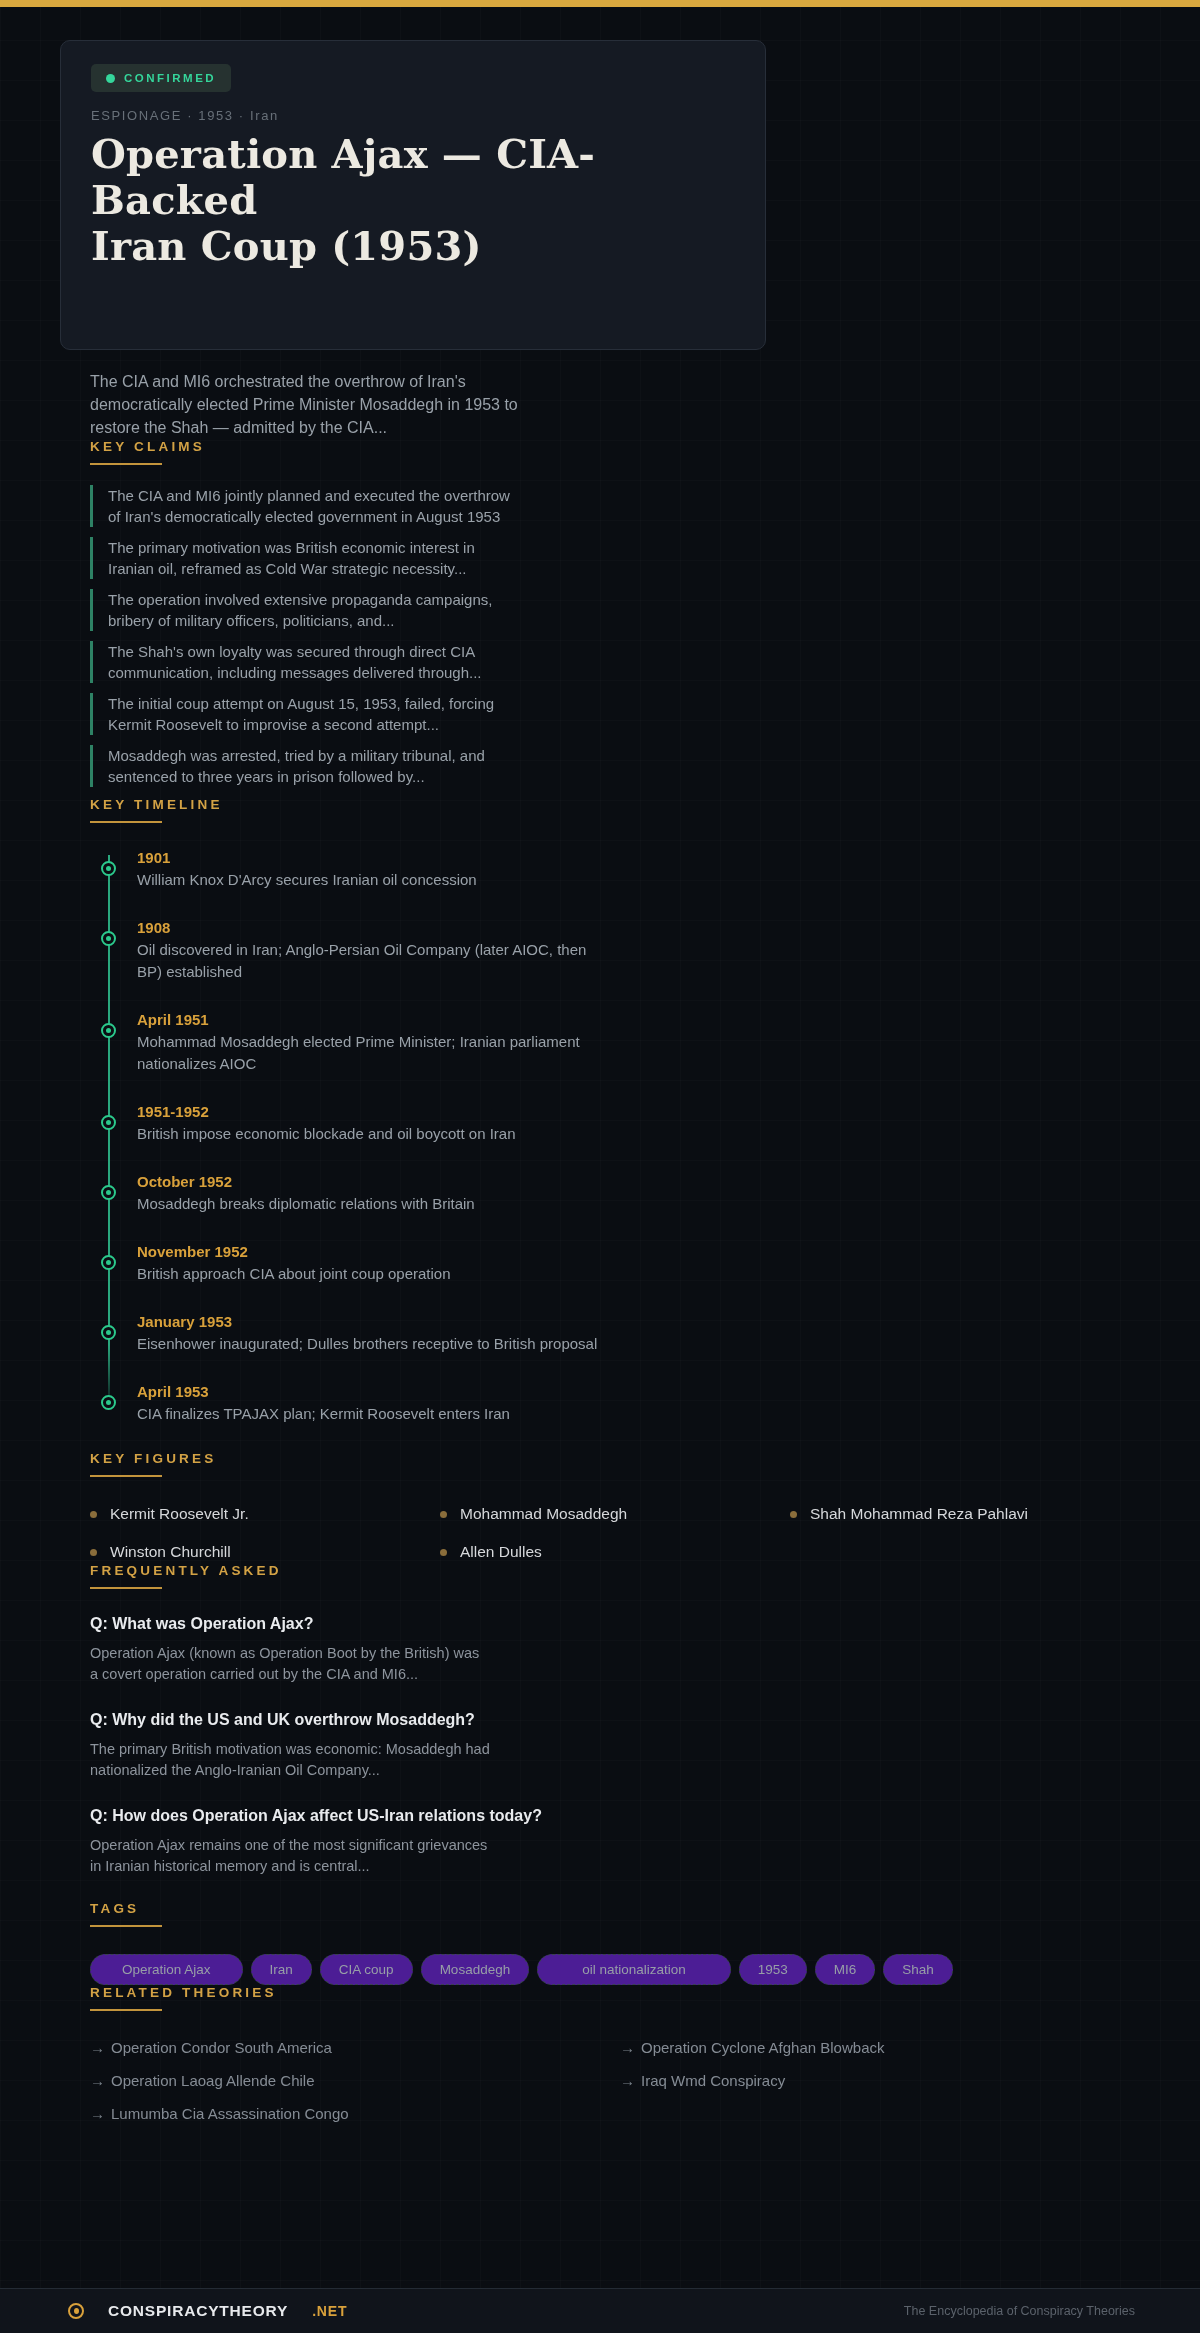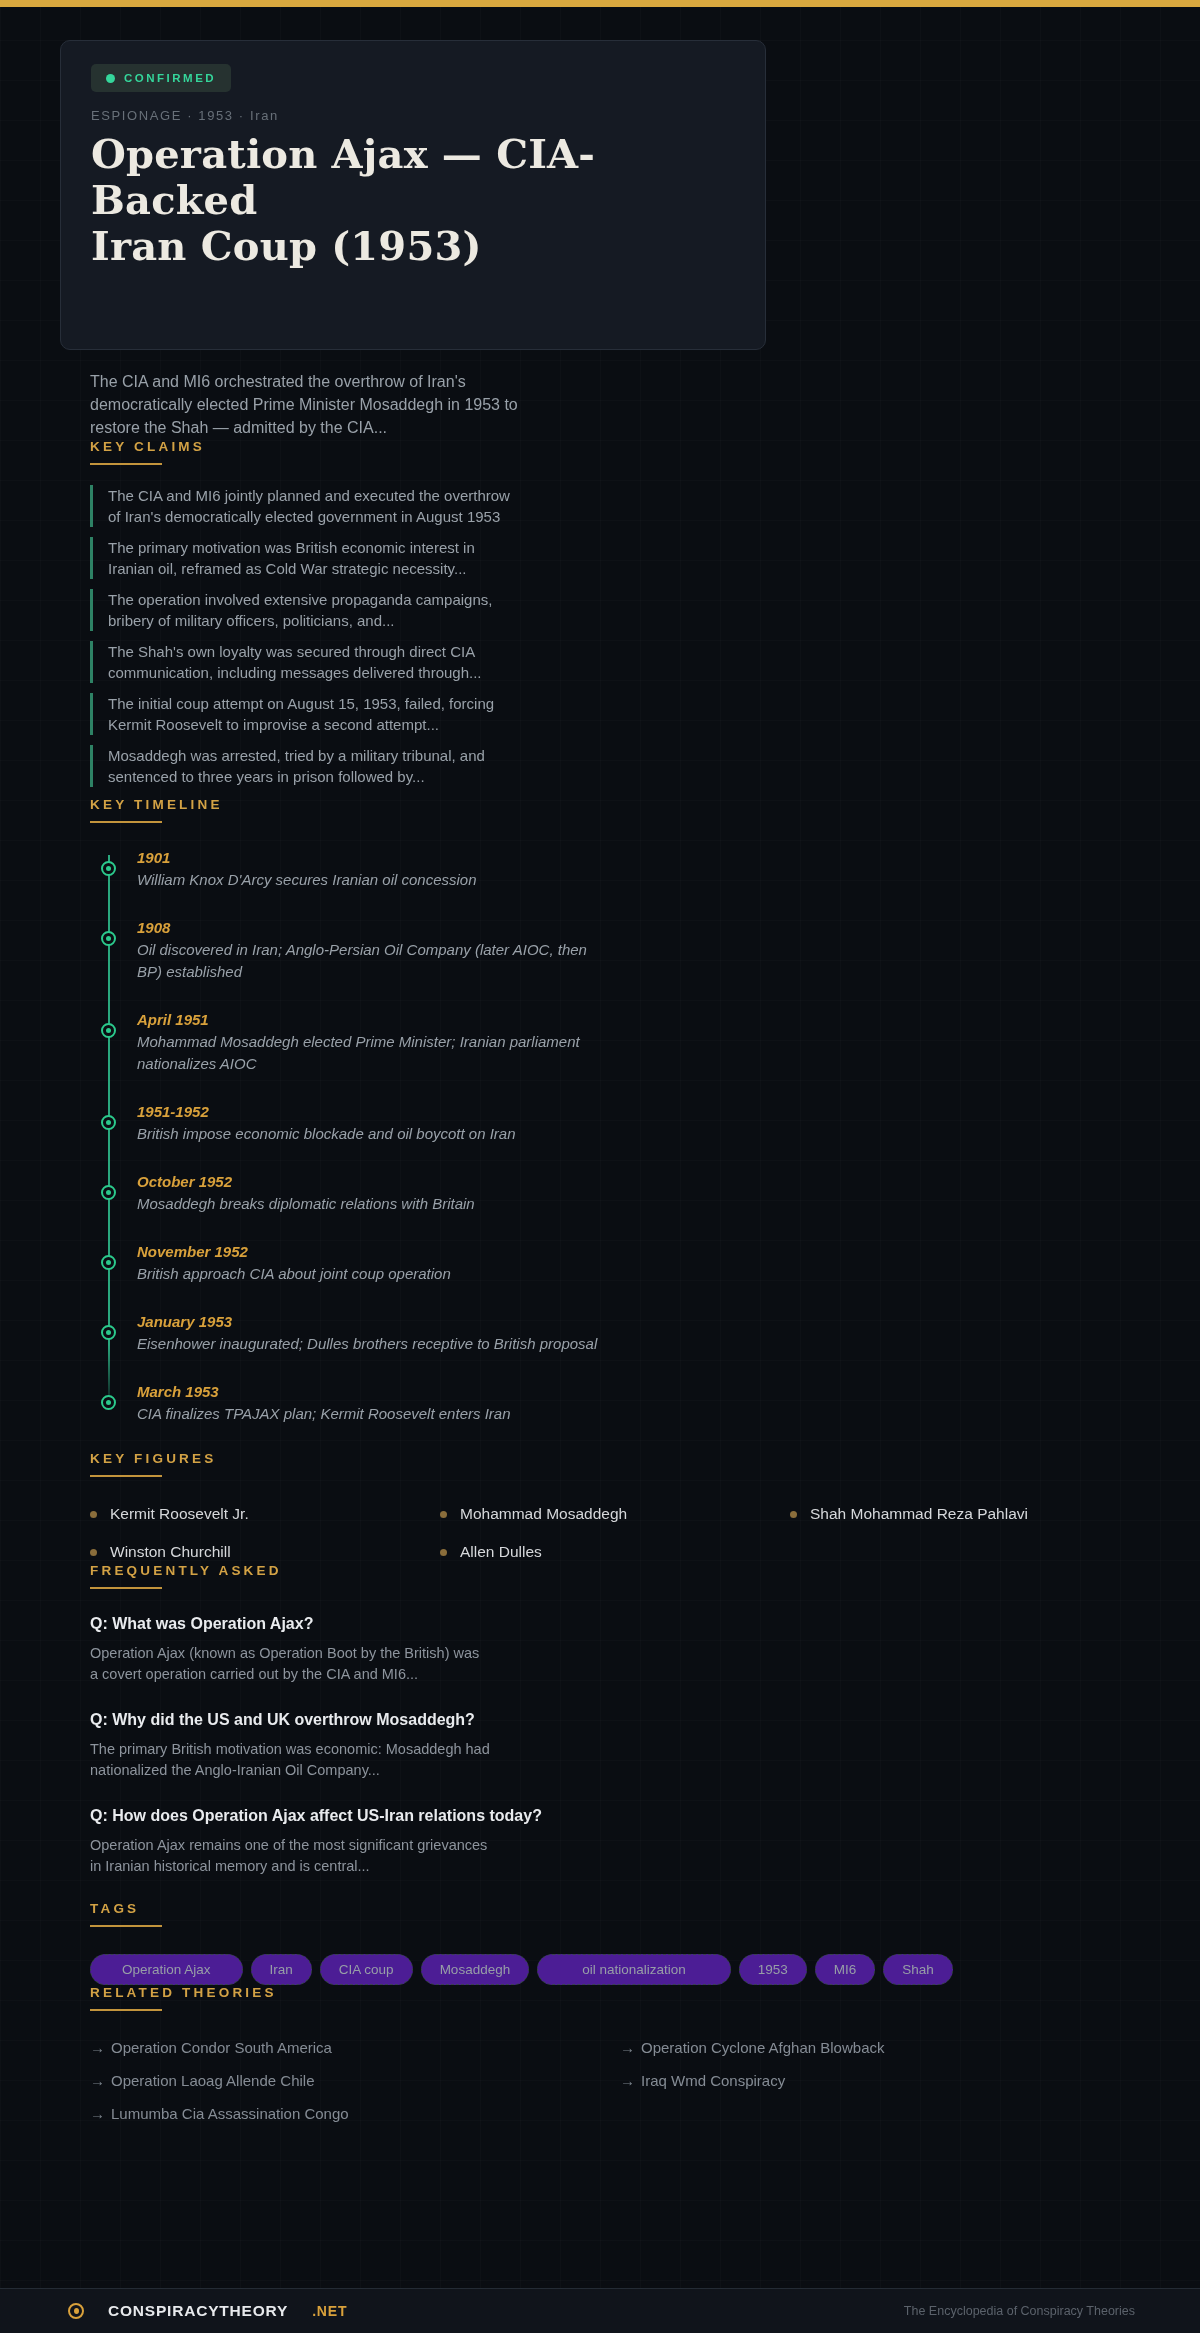--- a/index.html
+++ b/index.html
@@ -102,21 +102,20 @@
     font-size: 15px;
     line-height: 21px;
     margin-bottom: 10px;
   }
   
   .timeline-block { margin-top: 26px; }
   .timeline {
     margin-top: 24px;
     position: relative;
     padding-left: 47px;
-    font-style: italic;
   }
   .timeline .tl-line {
     position: absolute;
     left: 18px;
     top: 8px;
     bottom: 14px;
     width: 2px;
     background: linear-gradient(#2aa87e 0%, #2aa87e 88%, rgba(42,168,126,0) 100%);
   }
   .tl-item { position: relative; margin-bottom: 26px; }
@@ -342,21 +341,21 @@
         <div class="tl-date">November 1952</div>
         <div class="tl-text">British approach CIA about joint coup operation</div>
       </div>
       <div class="tl-item">
         <span class="marker"></span>
         <div class="tl-date">January 1953</div>
         <div class="tl-text">Eisenhower inaugurated; Dulles brothers receptive to British proposal</div>
       </div>
       <div class="tl-item">
         <span class="marker"></span>
-        <div class="tl-date">March 1953</div>
+        <div class="tl-date">April 1953</div>
         <div class="tl-text">CIA finalizes TPAJAX plan; Kermit Roosevelt enters Iran</div>
       </div>
     </div>
   </section>
 
   <section class="block figures-block">
     <h2 class="sec-heading">KEY FIGURES</h2>
     <div class="figures-grid">
       <div class="figure-item">
         <span class="f-dot"></span>

